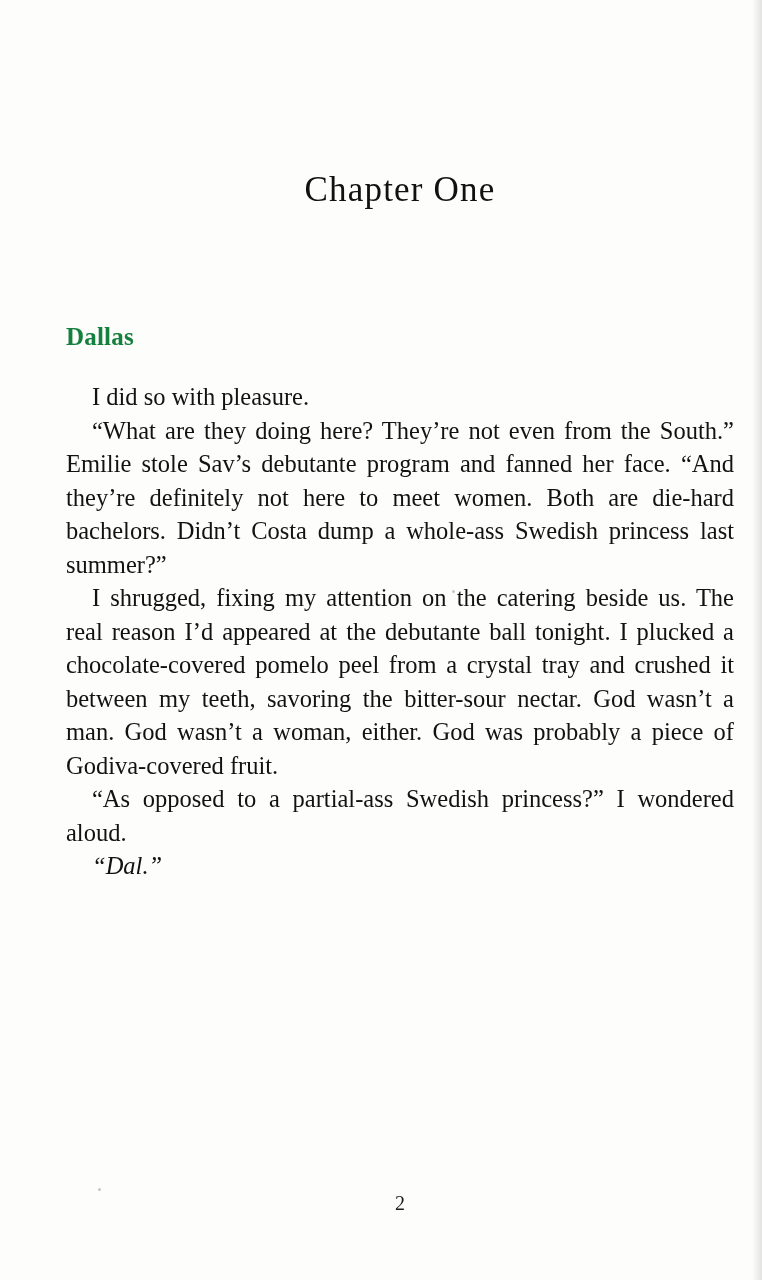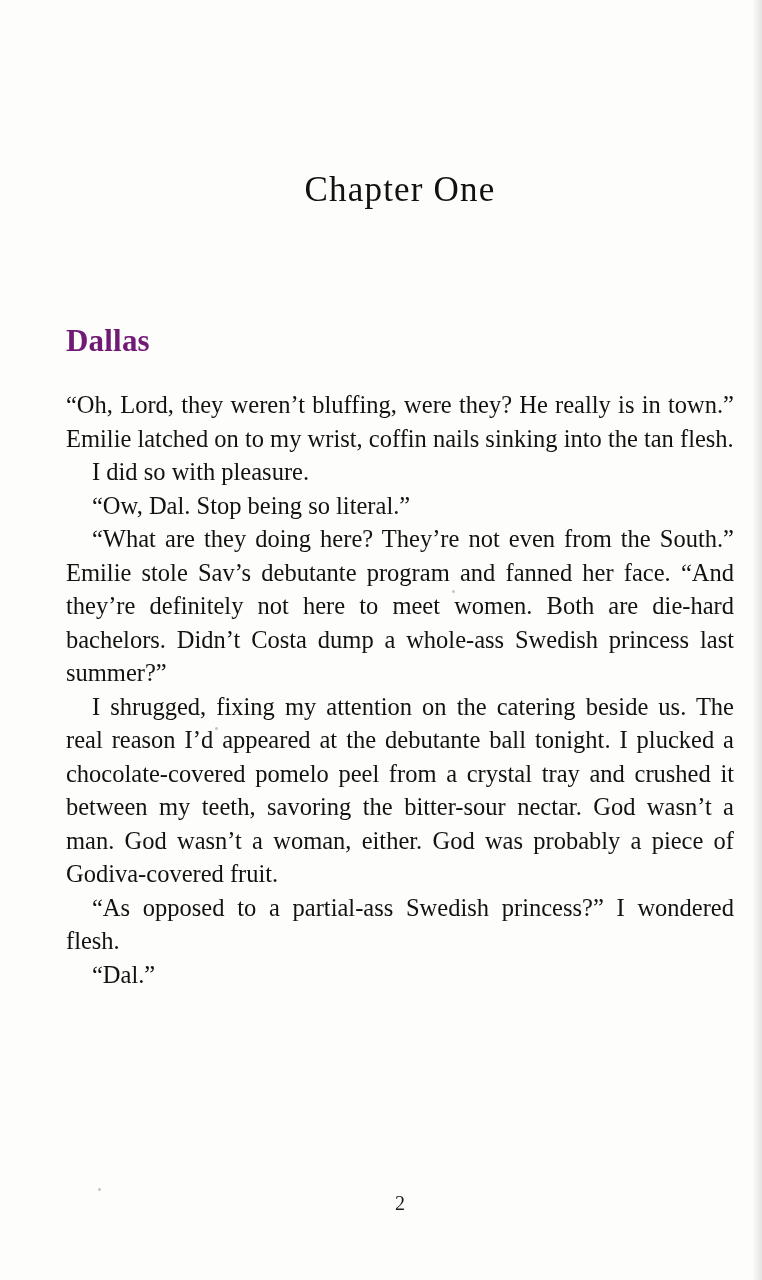--- a/index.html
+++ b/index.html
@@ -47,24 +47,24 @@
     text-align: center;
     font-weight: 400;
     font-size: 35px;
     letter-spacing: 1.2px;
     color: #111;
   }
 
   .section-heading {
     margin: 0;
     padding-top: 113px;
-    font-size: 31px;
+    font-size: 25px;
     font-weight: 700;
     letter-spacing: 0.2px;
-    color: #701a75;
+    color: #15803d;
   }
 
   .body-text {
     margin: 0;
     padding-top: 29px;
     font-size: 24.5px;
     line-height: 33.5px;
     text-align: justify;
     text-justify: inter-word;
     color: #121212;
@@ -72,20 +72,21 @@
 
   .body-text p {
     margin: 0;
   }
 
   .body-text p.indent {
     text-indent: 26px;
   }
 
   .italic {
+    font-style: italic;
   }
 
   .folio {
     position: absolute;
     left: 0;
     top: 1192px;
     width: 668px;
     text-align: center;
     font-size: 20px;
     color: #1a1a1a;
@@ -110,25 +111,23 @@
   <div class="speck" style="left:452px; top:590px; width:3px; height:3px;"></div>
   <div class="speck" style="left:98px; top:1188px; width:3px; height:3px;"></div>
 
   <div class="content">
 
     <h1 class="chapter-title">Chapter One</h1>
 
     <h2 class="section-heading">Dallas</h2>
 
     <div class="body-text">
-      <p>“Oh, Lord, they weren’t bluffing, were they? He really is in town.” Emilie latched on to my wrist, coffin nails sinking into the tan flesh.</p>
       <p class="indent">I did so with pleasure.</p>
-      <p class="indent">“Ow, Dal. Stop being so literal.”</p>
       <p class="indent">“What are they doing here? They’re not even from the South.” Emilie stole Sav’s debutante program and fanned her face. “And they’re definitely not here to meet women. Both are die-hard bachelors. Didn’t Costa dump a whole-ass Swedish princess last summer?”</p>
       <p class="indent">I shrugged, fixing my attention on the catering beside us. The real reason I’d appeared at the debutante ball tonight. I plucked a chocolate-covered pomelo peel from a crystal tray and crushed it between my teeth, savoring the bitter-sour nectar. God wasn’t a man. God wasn’t a woman, either. God was probably a piece of Godiva-covered fruit.</p>
-      <p class="indent">“As opposed to a partial-ass Swedish princess?” I wondered flesh.</p>
+      <p class="indent">“As opposed to a partial-ass Swedish princess?” I wondered aloud.</p>
       <p class="indent italic">“Dal.”</p>
     </div>
 
     <div class="folio">2</div>
 
   </div>
 </div>
 
 </body></html>

